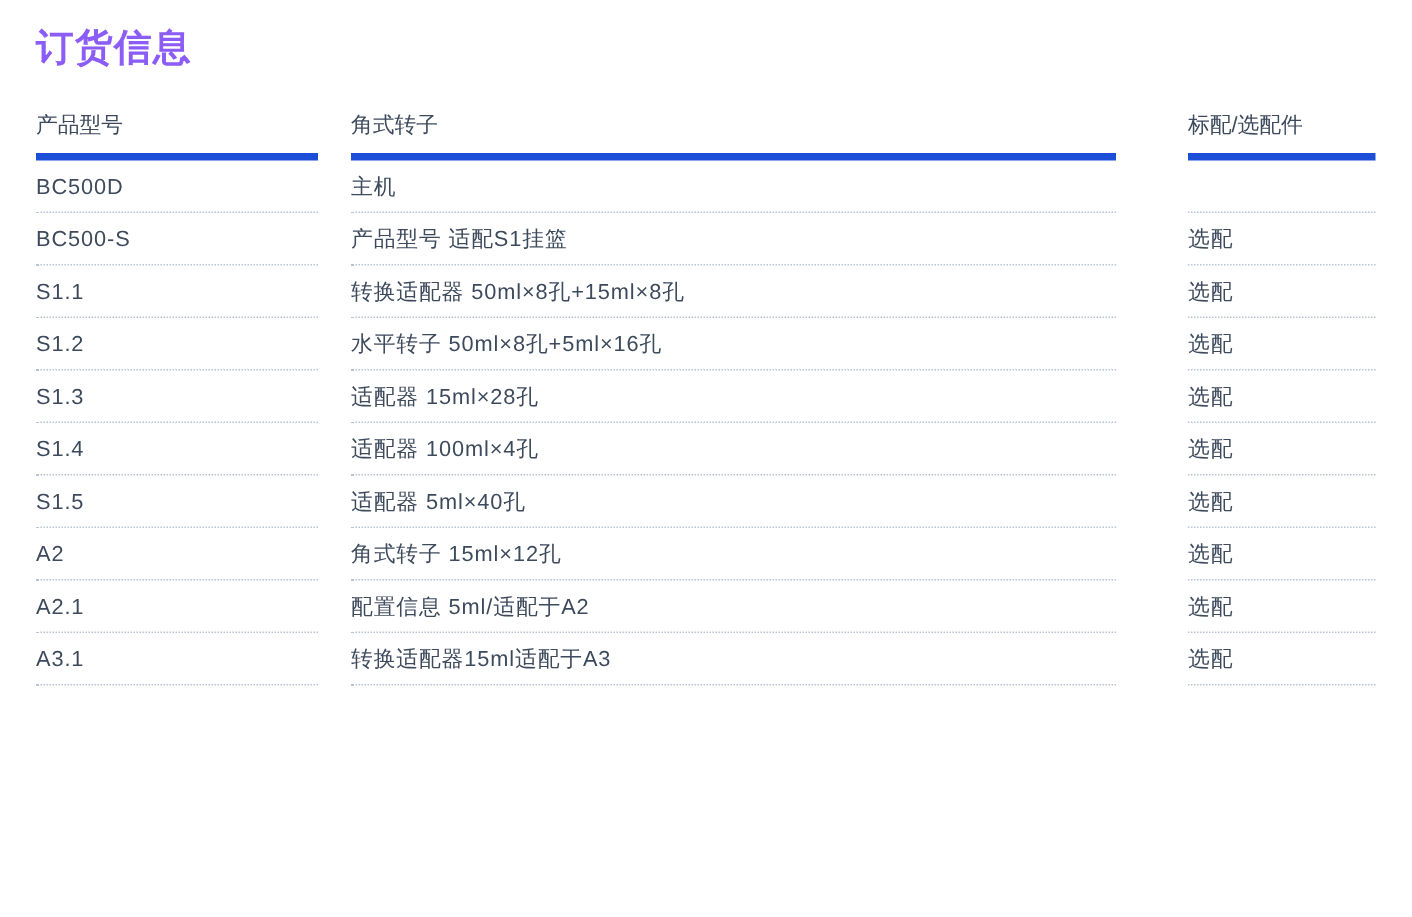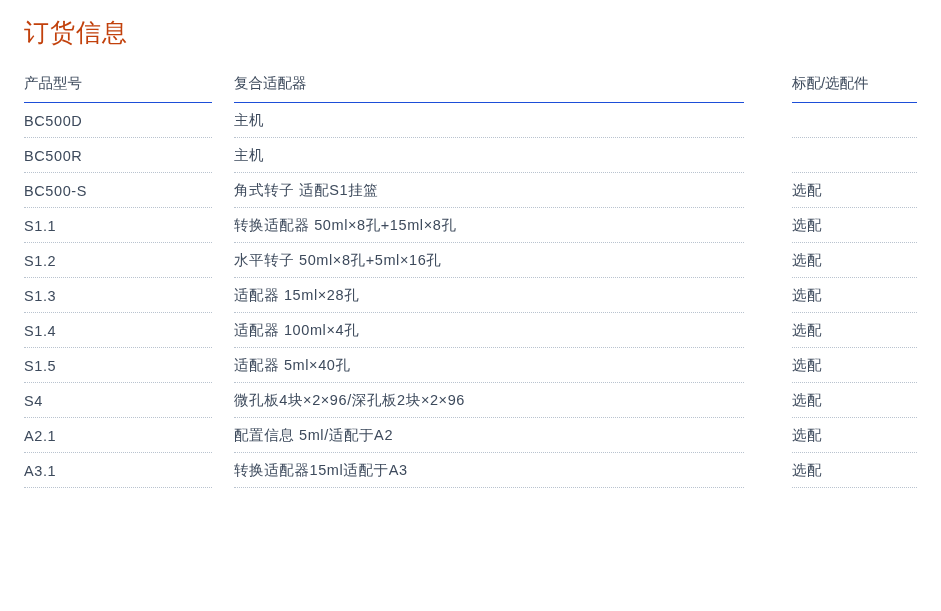--- a/index.html
+++ b/index.html
@@ -16,40 +16,40 @@
   }
   .page {
     position: relative;
     width: 941px;
     height: 611px;
     box-sizing: border-box;
     padding: 0 24px;
   }
   .page-title {
     font-size: 25px;
-    color: #c2410c;
-    font-weight: normal;
+    color: #8b5cf6;
+    font-weight: bold;
     letter-spacing: 1px;
     margin: 12px 0 0 0;
     padding: 0;
     line-height: 40px;
   }
   table.order-table {
     width: 893px;
     border-collapse: collapse;
     margin-top: 18px;
     table-layout: fixed;
   }
   table.order-table th {
     text-align: left;
     font-weight: normal;
     font-size: 14.5px;
     color: #3d4a5c;
     padding: 4px 0 9px 0;
-    border-bottom: 1px solid #1d4ed8;
+    border-bottom: 5px solid #1d4ed8;
   }
   table.order-table td {
     text-align: left;
     font-size: 14.5px;
     color: #3d4a5c;
     padding: 8px 0 7px 0;
     border-bottom: 1px dotted #b9c3cf;
     white-space: nowrap;
     letter-spacing: 0.6px;
   }
@@ -78,44 +78,37 @@
       <col class="c-model">
       <col class="c-gap1">
       <col class="c-config">
       <col class="c-gap2">
       <col class="c-std">
     </colgroup>
     <thead>
       <tr>
         <th>产品型号</th>
         <th class="gap"></th>
-        <th>复合适配器</th>
+        <th>角式转子</th>
         <th class="gap"></th>
         <th>标配/选配件</th>
       </tr>
     </thead>
     <tbody id="table-body">
         <tr>
           <td class="model-cell">BC500D</td>
           <td class="gap"></td>
           <td>主机</td>
           <td class="gap"></td>
           <td></td>
         </tr>
         <tr>
-          <td class="model-cell">BC500R</td>
-          <td class="gap"></td>
-          <td>主机</td>
-          <td class="gap"></td>
-          <td></td>
-        </tr>
-        <tr>
           <td class="model-cell">BC500-S</td>
           <td class="gap"></td>
-          <td>角式转子 适配S1挂篮</td>
+          <td>产品型号 适配S1挂篮</td>
           <td class="gap"></td>
           <td>选配</td>
         </tr>
         <tr>
           <td class="model-cell">S1.1</td>
           <td class="gap"></td>
           <td>转换适配器 50ml×8孔+15ml×8孔</td>
           <td class="gap"></td>
           <td>选配</td>
         </tr>
@@ -141,23 +134,23 @@
           <td>选配</td>
         </tr>
         <tr>
           <td class="model-cell">S1.5</td>
           <td class="gap"></td>
           <td>适配器 5ml×40孔</td>
           <td class="gap"></td>
           <td>选配</td>
         </tr>
         <tr>
-          <td class="model-cell">S4</td>
+          <td class="model-cell">A2</td>
           <td class="gap"></td>
-          <td>微孔板4块×2×96/深孔板2块×2×96</td>
+          <td>角式转子 15ml×12孔</td>
           <td class="gap"></td>
           <td>选配</td>
         </tr>
         <tr>
           <td class="model-cell">A2.1</td>
           <td class="gap"></td>
           <td>配置信息 5ml/适配于A2</td>
           <td class="gap"></td>
           <td>选配</td>
         </tr>

